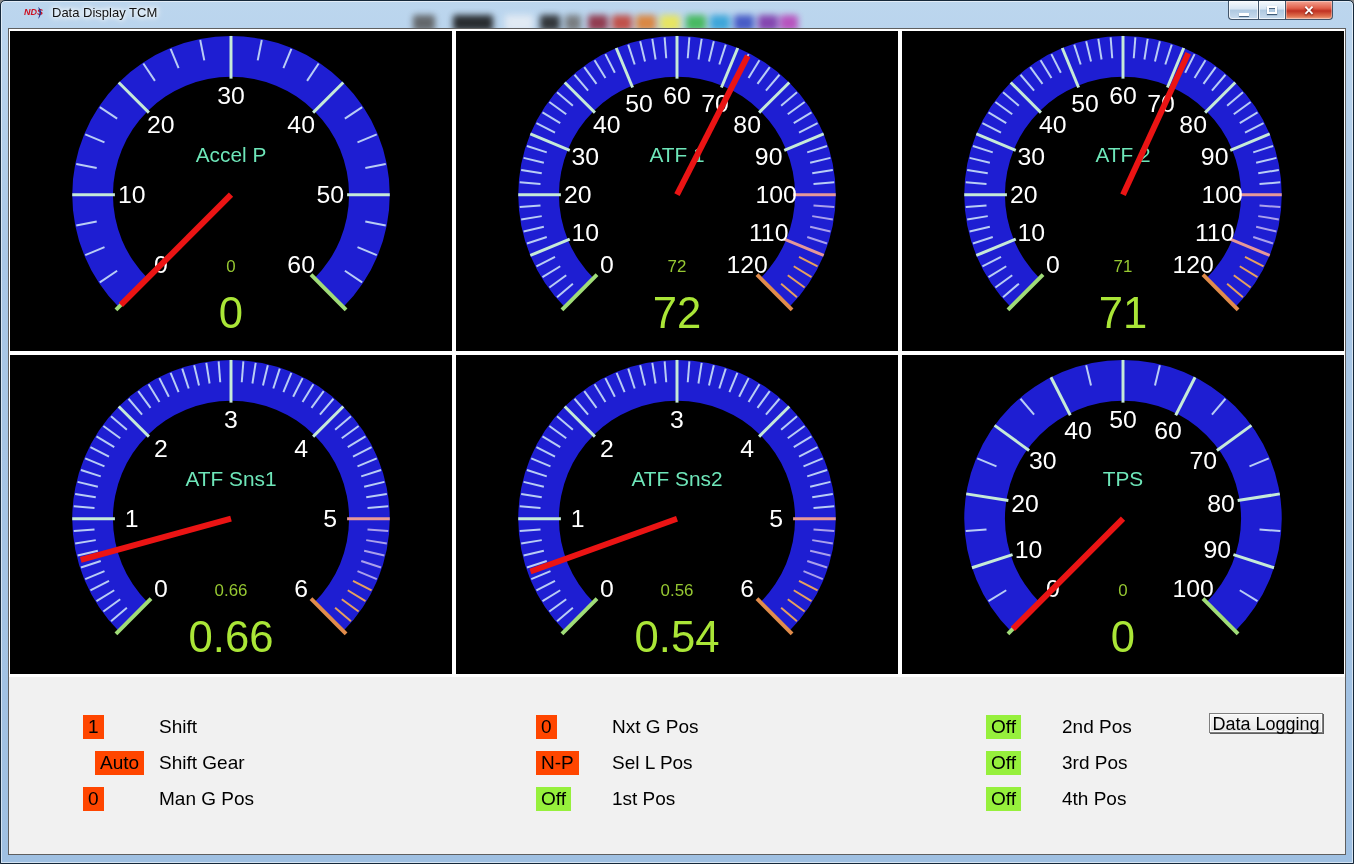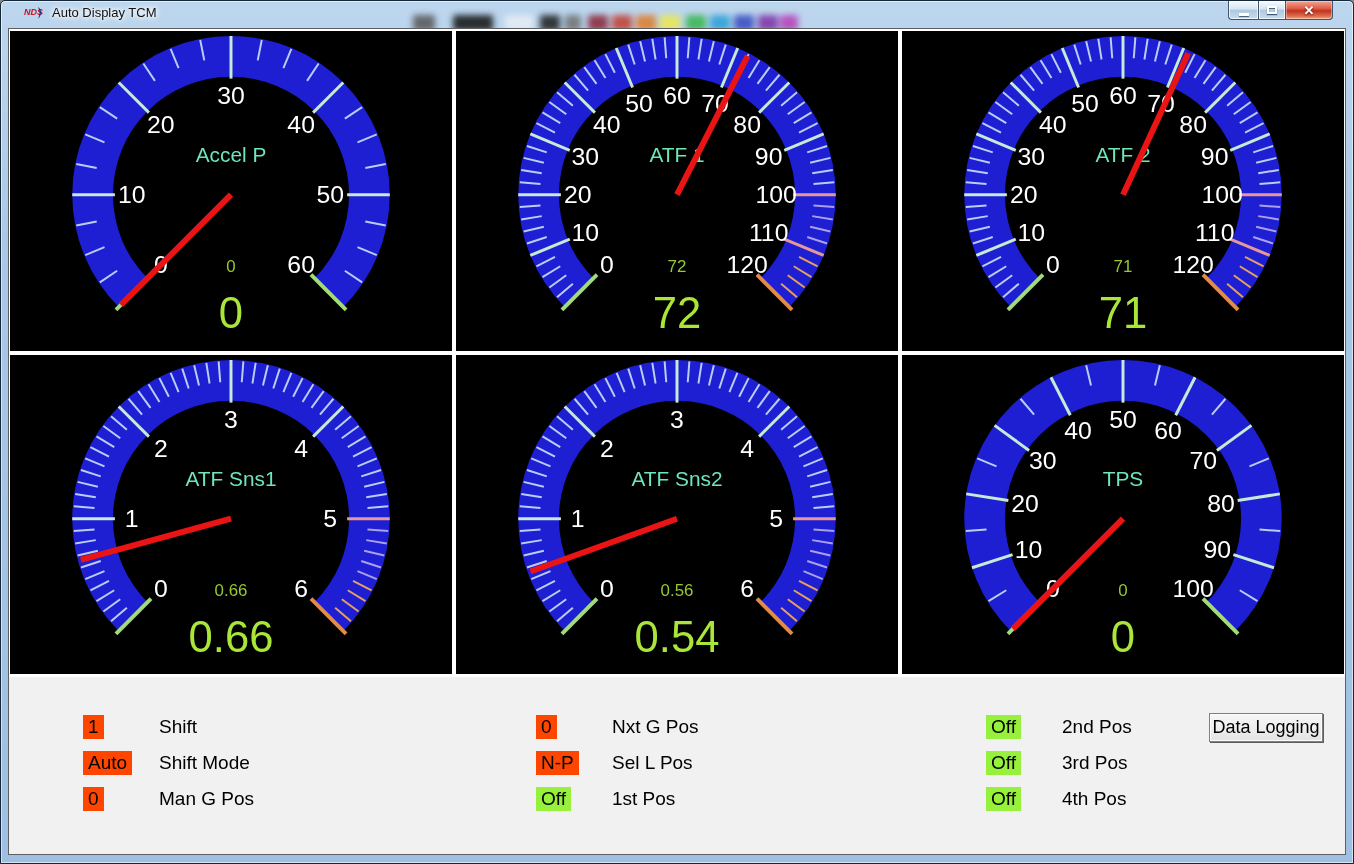--- a/index.html
+++ b/index.html
@@ -56,21 +56,21 @@
   .status-col { position:absolute; top:38px; }
   .status-col.c1 { left:74px; }
   .status-col.c2 { left:527px; }
   .status-col.c3 { left:977px; }
   .status-row { display:flex; align-items:center; height:24px; margin-bottom:12px; }
   .badge-wrap { width:76px; }
   .badge { display:inline-block; padding:0 5px; line-height:24px; color:#000; }
   .status-label { white-space:nowrap; }
 
   .datalog-btn {
-    position:absolute; right:22px; top:36px; width:114px; height:29px;
+    position:absolute; right:22px; top:36px; width:114px; height:20px;
     background:linear-gradient(180deg,#f7f7f7,#ededed 60%,#e2e2e2);
     border:1px solid #7f7f7f; box-shadow:inset 0 0 0 1px #fcfcfc, 1px 1px 0 #5e5e5e;
     font-family:"Liberation Sans", sans-serif; font-size:18px; color:#000;
   }
 </style>
 </head>
 <body>
 
 <div class="window">
 
@@ -88,21 +88,21 @@
         <div style="left: 678px; width: 20px; background: rgb(53, 181, 74);"></div>
         <div style="left: 702px; width: 20px; background: rgb(42, 159, 214);"></div>
         <div style="left: 726px; width: 20px; background: rgb(53, 72, 192);"></div>
         <div style="left: 750px; width: 20px; background: rgb(124, 46, 166);"></div>
         <div style="left: 772px; width: 18px; background: rgb(183, 61, 183);"></div>
       </div>
     <svg class="app-icon" viewBox="0 0 20 16">
       <text x="0" y="10" font-size="9" font-style="italic" font-weight="bold" fill="#cc1122" font-family="Liberation Sans, sans-serif">NDS</text>
       <path d="M14 2 C18 4 18 10 14 14 C16 9 16 6 14 2 Z" fill="#1b2f8f"></path>
     </svg>
-    <span class="title-text">Auto Display TCM</span>
+    <span class="title-text">Data Display TCM</span>
     <div class="win-buttons">
       <div class="win-btn min">
           <div class="glyph-min"></div>
         </div>
       <div class="win-btn max">
           <div class="glyph-max"></div>
         </div>
       <div class="win-btn close">
           <span class="glyph-x">✕</span>
         </div>
@@ -515,22 +515,22 @@
         </div>
     </div>
 
     <div class="status-panel">
       <div class="status-col c1">
           <div class="status-row">
             <span class="badge-wrap"><span class="badge" style="background: rgb(255, 70, 0);">1</span></span>
             <span class="status-label">Shift</span>
           </div>
           <div class="status-row">
-            <span class="badge-wrap"><span class="badge" style="background: rgb(255, 70, 0);">Auto</span></span>
-            <span class="status-label">Shift Mode</span>
+            <span class="badge-wrap"><span class="badge" style="background: rgb(255, 70, 0); margin-left: 12px;">Auto</span></span>
+            <span class="status-label">Shift Gear</span>
           </div>
           <div class="status-row">
             <span class="badge-wrap"><span class="badge" style="background: rgb(255, 70, 0);">0</span></span>
             <span class="status-label">Man G Pos</span>
           </div>
         </div>
       <div class="status-col c2">
           <div class="status-row">
             <span class="badge-wrap"><span class="badge" style="background: rgb(255, 70, 0);">0</span></span>
             <span class="status-label">Nxt G Pos</span>

